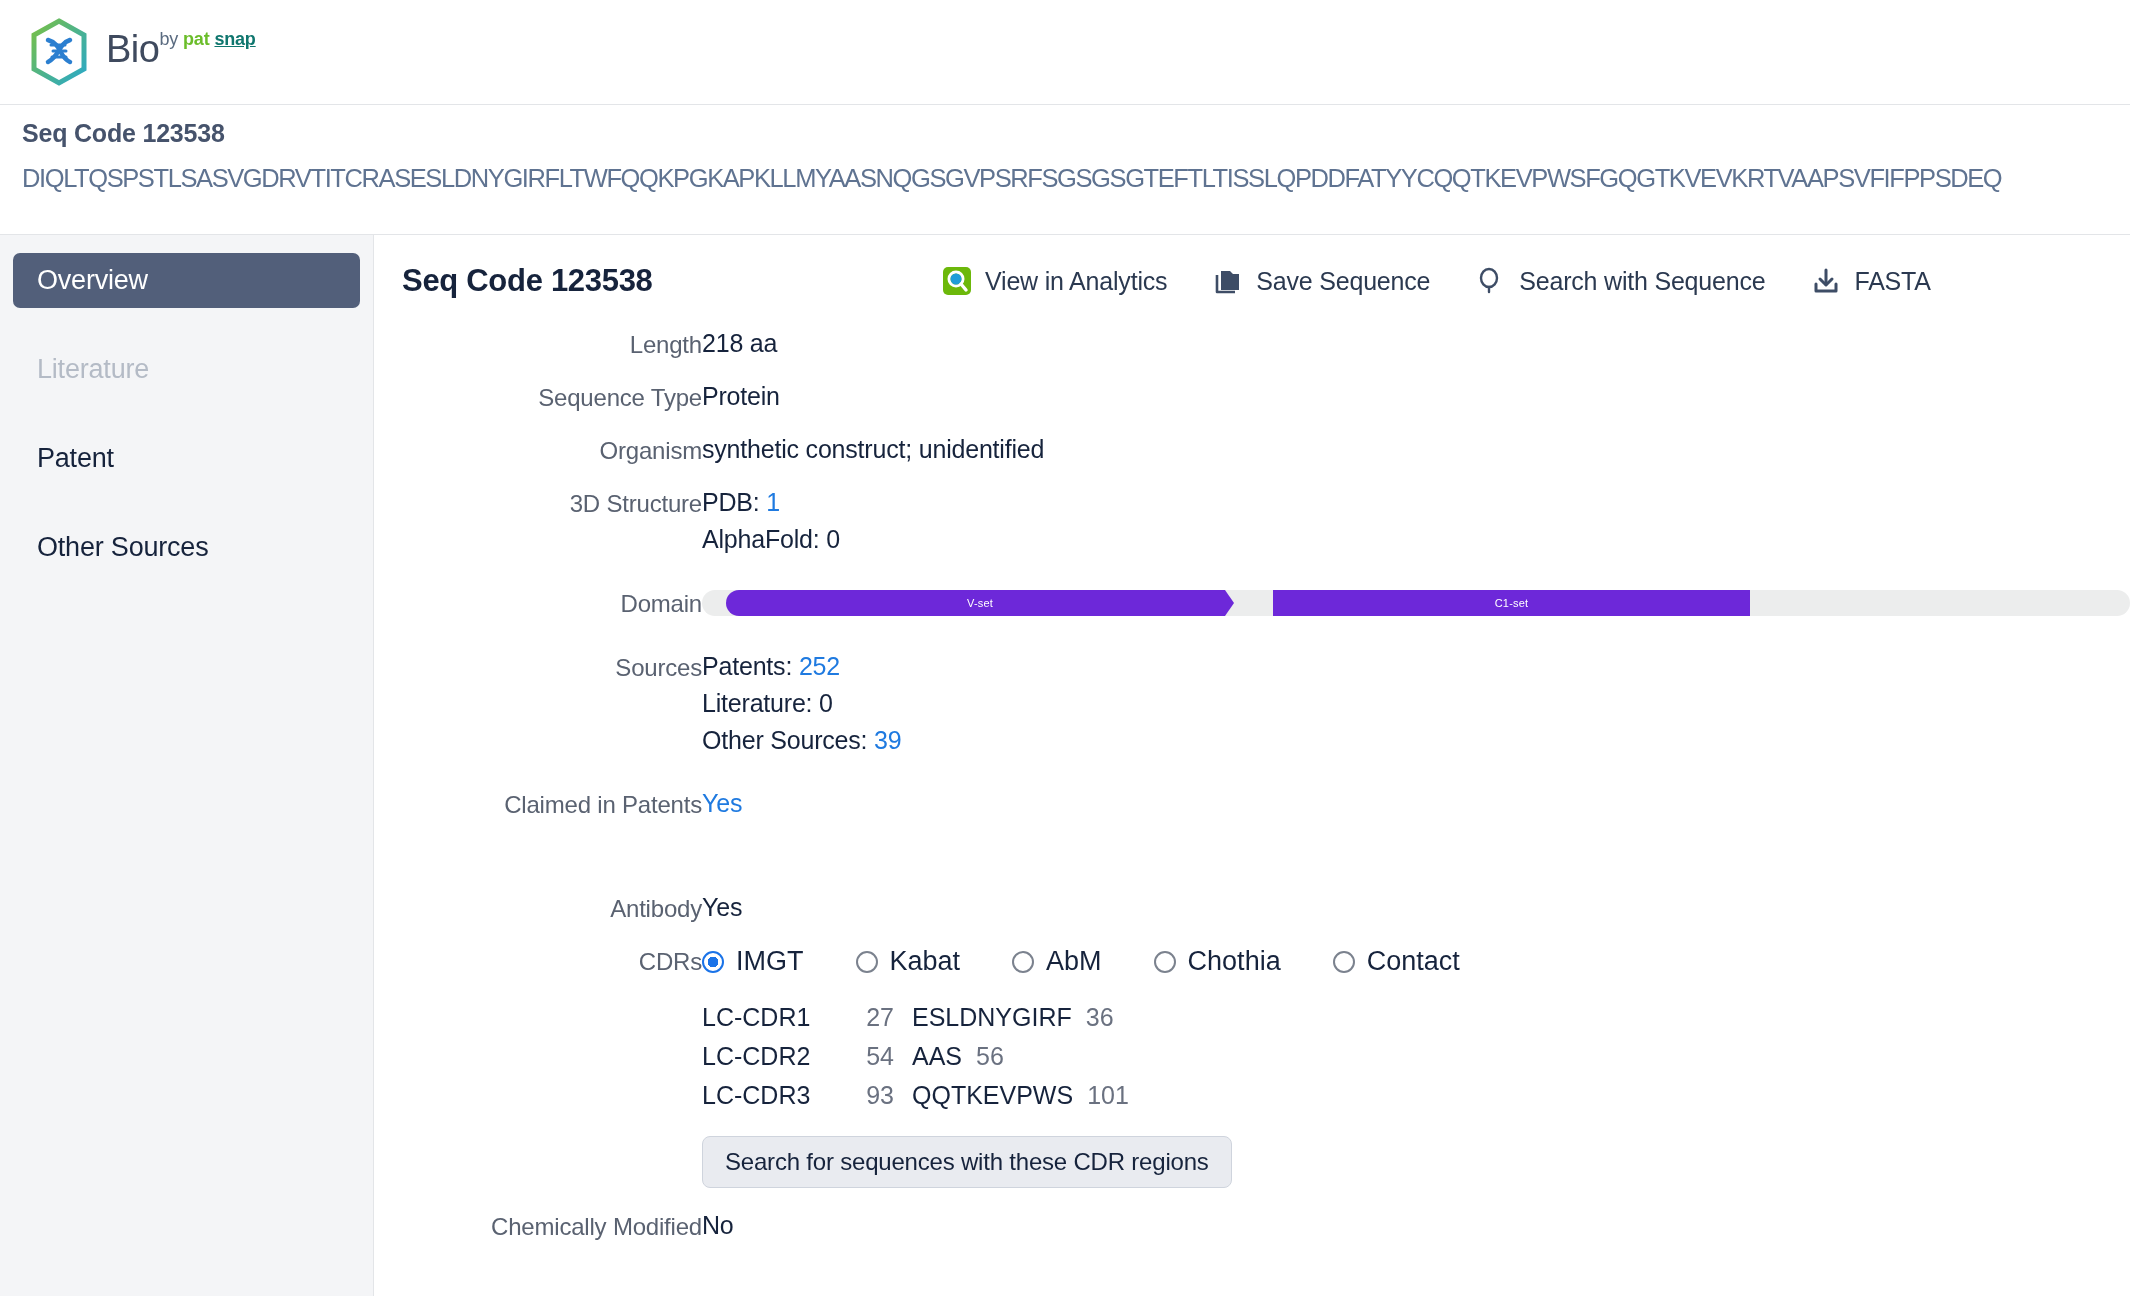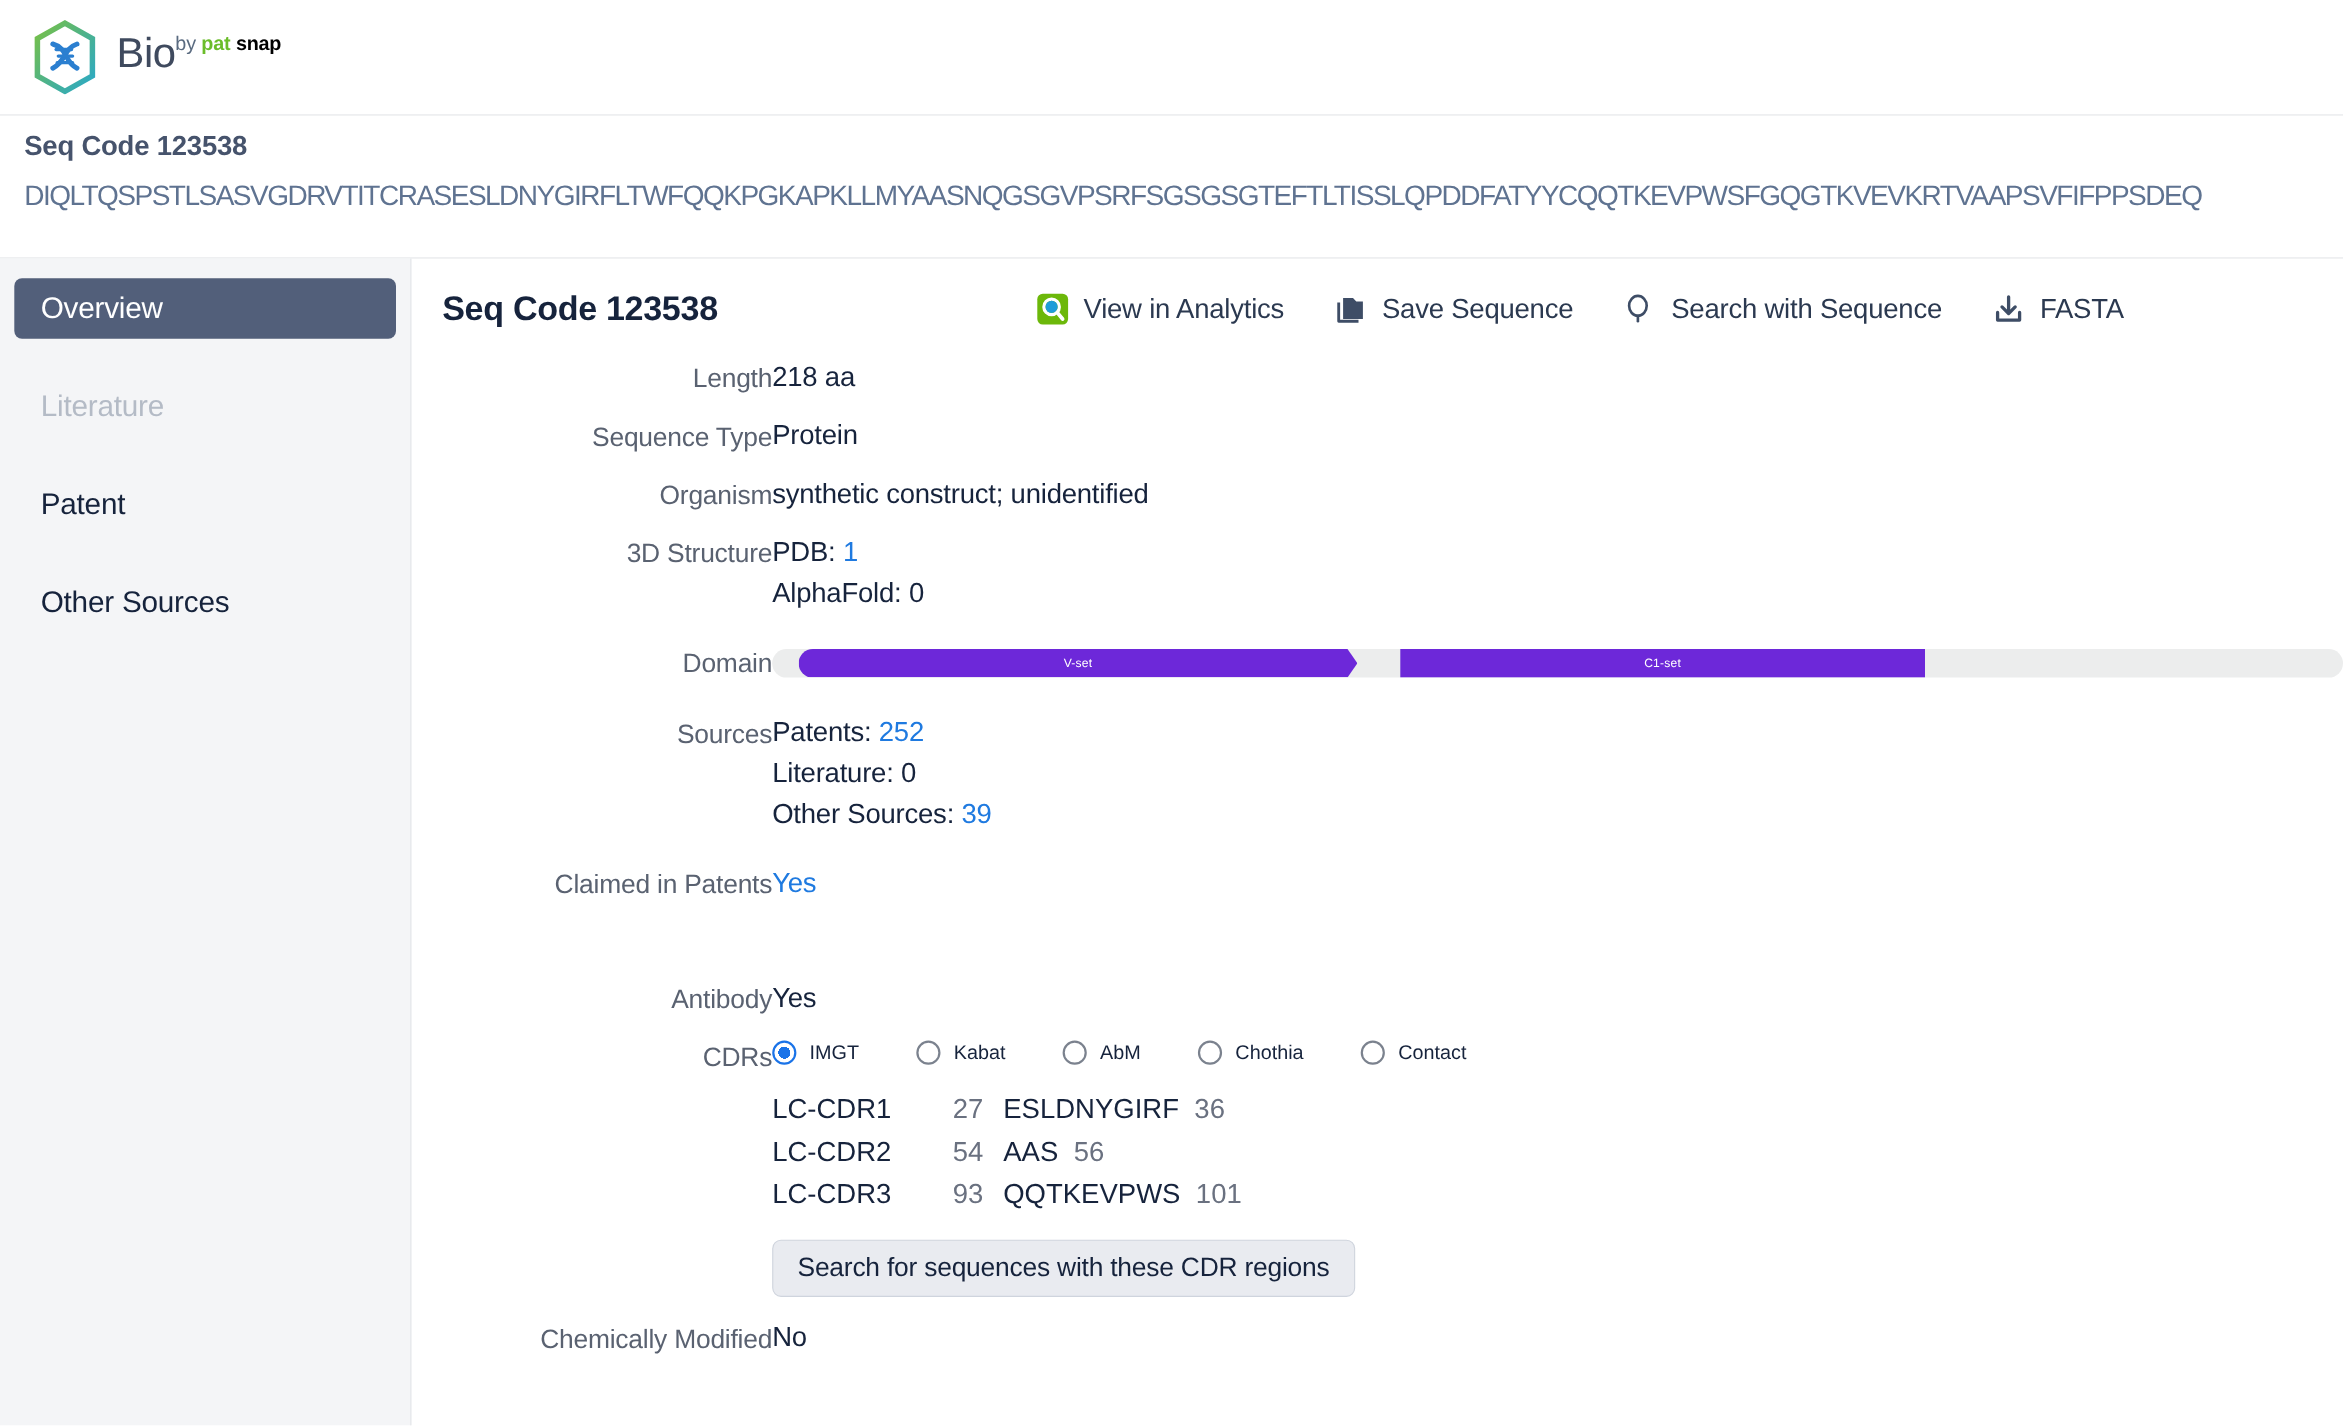--- a/index.html
+++ b/index.html
@@ -40,21 +40,21 @@
   }
   .logo-by {
     font-size: 18px;
     letter-spacing: -0.2px;
     display: flex;
     align-items: baseline;
     gap: 5px;
   }
   .logo-by .by { color: #5a6b80; }
   .logo-by .pat { color: #6bbd2a; font-weight: bold; }
-  .logo-by .snap { color: #000000; font-weight: bold; }
+  .logo-by .snap { color: #0f766e; font-weight: bold; text-decoration: underline; }
 
   
   .seq-header {
     padding: 14px 0 0 22px;
     box-sizing: border-box;
     height: 130px;
     overflow: hidden;
     border-bottom: 1px solid #e3e5e8;
   }
   .seq-header-title {
@@ -198,21 +198,21 @@
   
   .radios {
     display: flex;
     align-items: center;
     gap: 52px;
   }
   .radio {
     display: flex;
     align-items: center;
     gap: 12px;
-    font-size: 18px;
+    font-size: 27px;
     color: #16233c;
     cursor: pointer;
   }
   .dot {
     width: 22px;
     height: 22px;
     border-radius: 50%;
     border: 2px solid #7b828e;
     box-sizing: border-box;
     flex: none;

